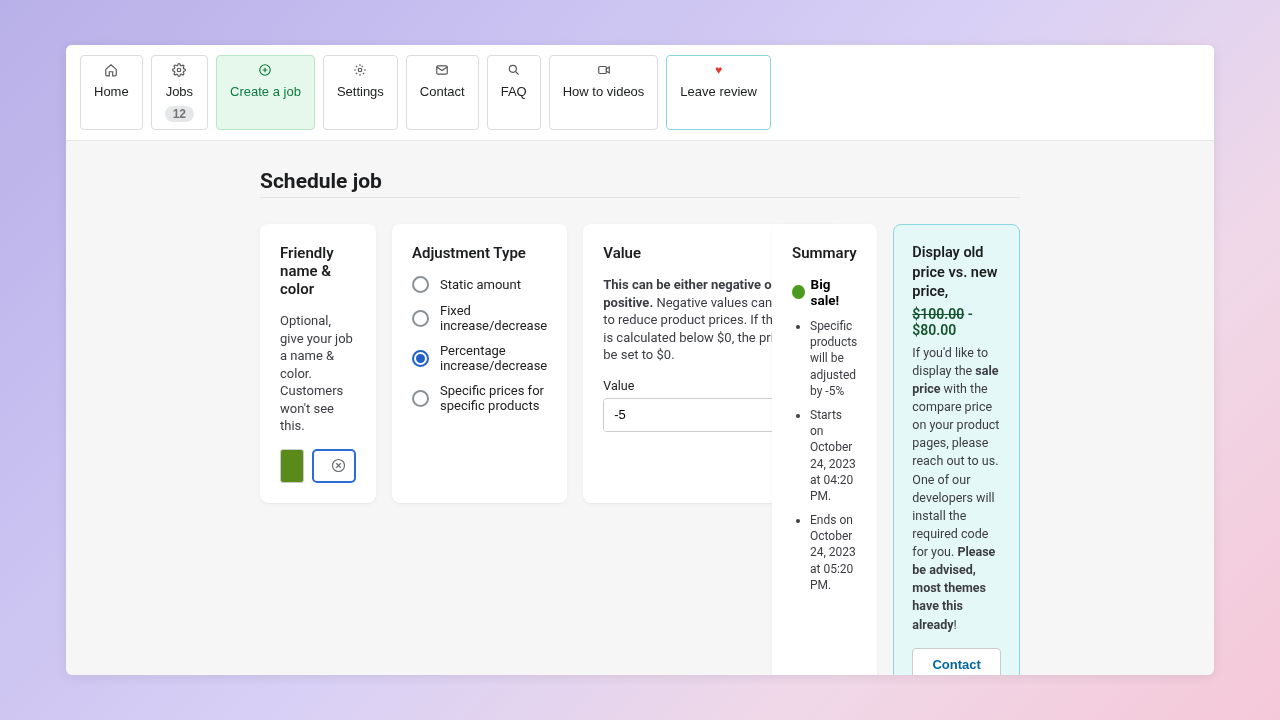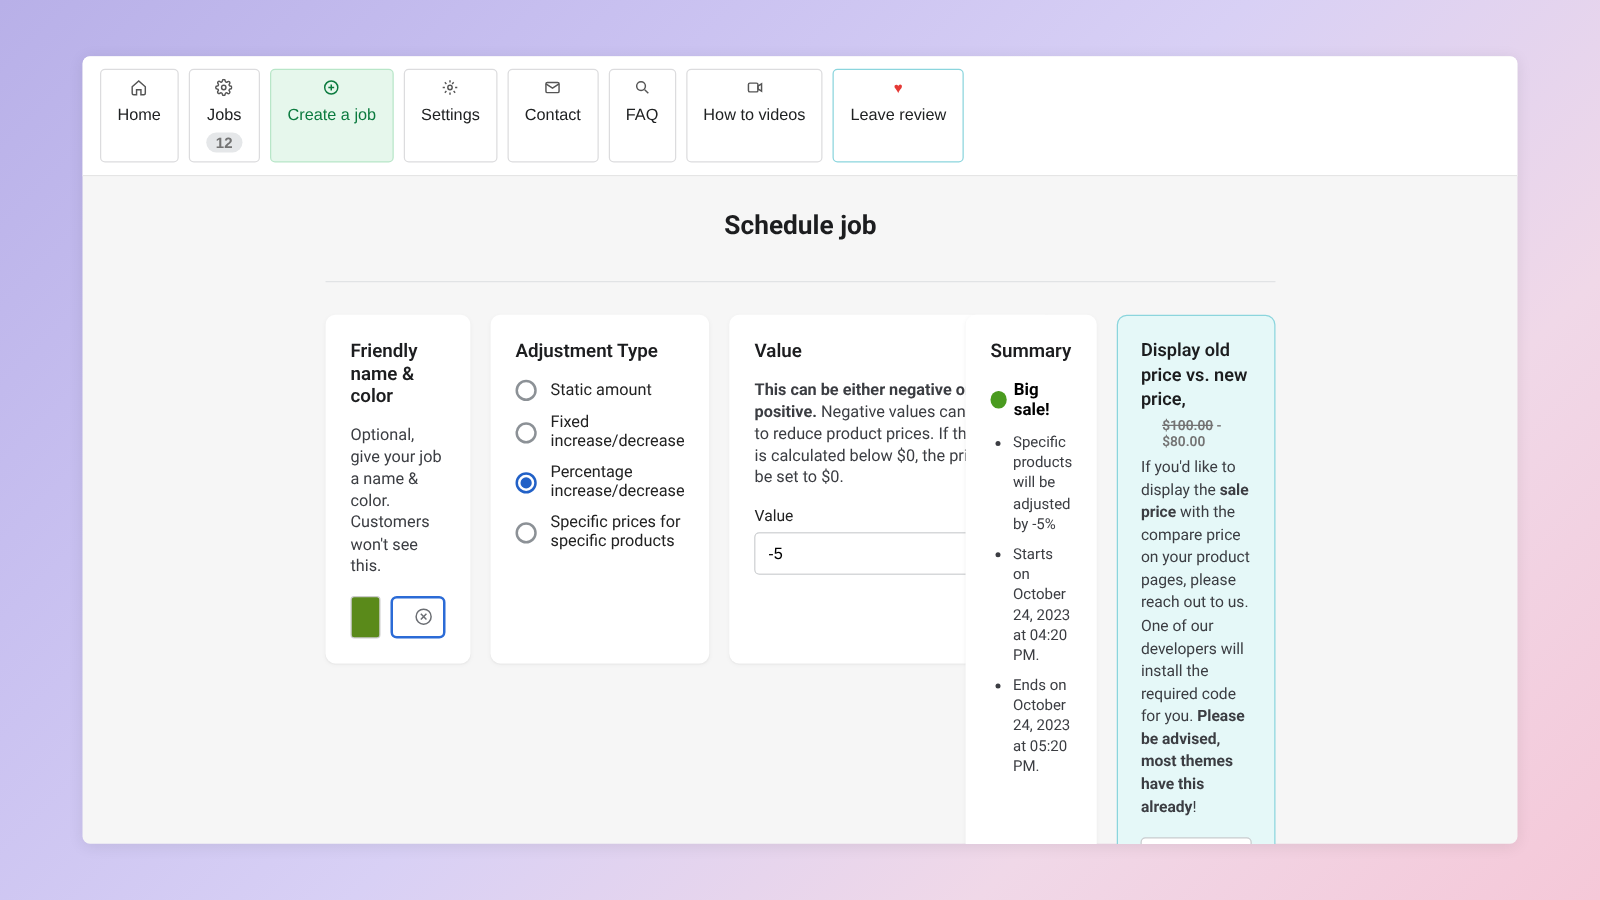--- a/index.html
+++ b/index.html
@@ -28,21 +28,21 @@
   background: #e5e7e9; color: #737373; border-radius: 10px; padding: 1px 8px;
   font-size: 12px; font-weight: 600;
 }
 .nav-btn.review { border-color: #8bd5dd; background:#fff; }
 .heart { color: #e53935; font-size: 12px; }
 .content {
   height: calc(100% - 56px); overflow-y: auto; padding: 28px 0 0 0;
 }
 .inner { width: 760px; margin: 0 0 0 194px; }
 .page-title {
-  font-size: 21px; font-weight: 700; color: #1c1d1f; margin-bottom: 32px; text-align: center;
+  font-size: 21px; font-weight: 700; color: #1c1d1f; margin-bottom: 4px;
 }
 hr.div { border: none; border-top: 1px solid #e1e3e5; margin-bottom: 26px; }
 .cols { display: flex; gap: 16px; align-items: flex-start; }
 .left { width: 496px; display: flex; gap: 16px; }
 .right { width: 248px; display: flex; flex-direction: row; gap: 16px; }
 .card {
   background: #fff; border-radius: 8px; padding: 20px;
   box-shadow: 0 1px 1px rgba(0,0,0,0.03), 0 1px 4px rgba(0,0,0,0.04);
 }
 .card h2 { font-size: 15px; font-weight: 600; color: #1c1d1f; margin-bottom: 14px; }
@@ -84,21 +84,21 @@
   width: 14px; height: 14px; background:#4a9b1f; border-radius:50%; display:inline-block;
   vertical-align: middle; margin-right:6px;
 }
 .summary-title { font-size: 13.5px; font-weight:700; display:flex; align-items:center; margin-bottom:10px; }
 .summary-list { list-style: disc; padding-left: 18px; font-size: 12px; color:#3b3d42; }
 .summary-list li { margin-bottom: 8px; line-height: 1.35; }
 .promo {
   background: #e5f8f8; border: 1px solid #8bd5dd; border-radius:8px; padding: 18px;
 }
 .promo h3 { font-size: 14.5px; font-weight:600; color:#1c1d1f; line-height:1.35; margin-bottom:4px; }
-.promo .price-ex { font-size:11px; color:#737373; margin-bottom:6px; font-weight:600;margin-left:17px; }
+.promo .price-ex { font-size:14px; color:#14532d; margin-bottom:6px; font-weight:600; }
 .strike { text-decoration: line-through; }
 .promo p { font-size: 12.5px; color:#3b3d42; line-height:1.45; margin-bottom:14px; }
 .promo p strong { font-weight:700; }
 .contact-btn {
   background:#fff; border:1px solid #c9cbce; border-radius:4px; padding:8px 14px;
   font-size:13px; color:#0369a1; cursor:pointer; font-weight:700;
 }
 svg { display:block; }
 </style>
 </head>

